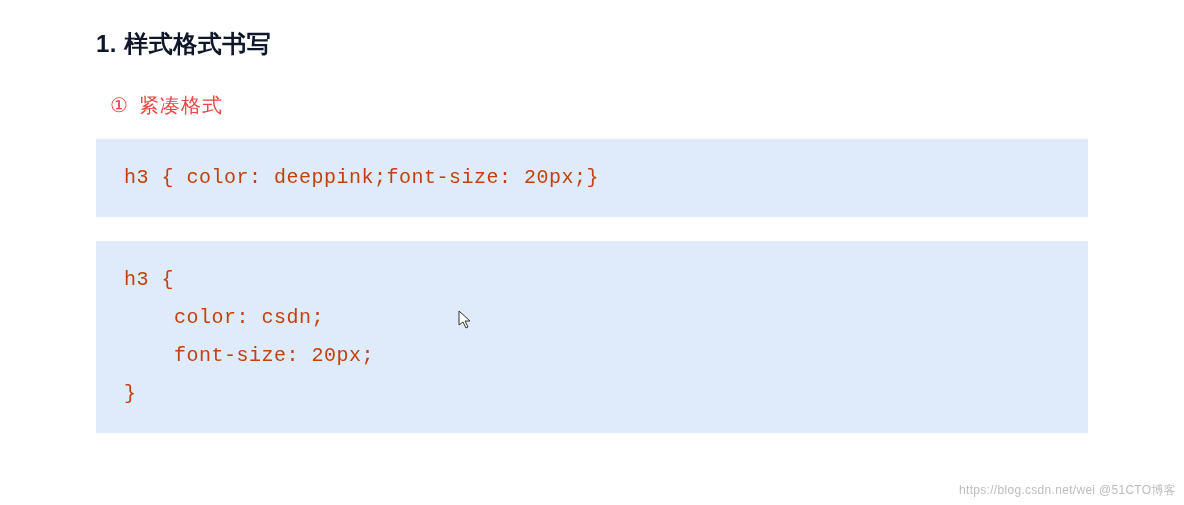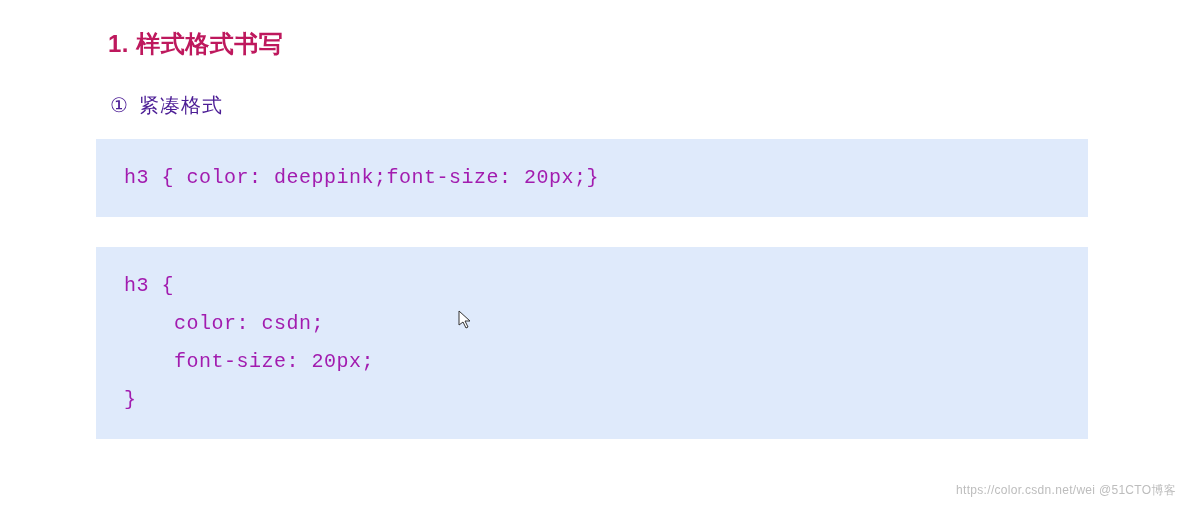--- a/index.html
+++ b/index.html
@@ -14,43 +14,42 @@
       font-family: "Microsoft YaHei", "PingFang SC", sans-serif;
       position: relative;
       overflow: hidden;
     }
     .container {
       padding: 28px 96px 0 96px;
     }
     .main-heading {
       font-size: 24px;
       font-weight: 700;
-      color: #be185d;
+      color: #0f172a;
       margin-bottom: 32px;
       letter-spacing: 0.5px;
-      margin-left: 12px;
     }
     .sub-heading {
       font-size: 20px;
       font-weight: 400;
-      color: #4c1d95;
+      color: #ef4444;
       margin-bottom: 20px;
       padding-left: 14px;
       letter-spacing: 1px;
     }
     .sub-heading .marker {
       margin-right: 10px;
     }
     .code-block {
       background: #dfeafb;
       padding: 20px 28px;
-      margin-bottom: 30px;
+      margin-bottom: 24px;
       font-family: "Courier New", Courier, monospace;
       font-size: 20px;
-      color: #a21caf;
+      color: #c2410c;
       line-height: 1.9;
       white-space: pre;
       letter-spacing: 0.5px;
     }
     .cursor {
       position: absolute;
       left: 458px;
       top: 310px;
       width: 16px;
       height: 20px;
@@ -81,13 +80,13 @@
   <div class="code-block">h3 {
     color: csdn;
     font-size: 20px;
 }</div>
 </div>
 
 <svg class="cursor" viewBox="0 0 16 20">
   <path d="M1 1 L1 15 L5 12 L8 18 L10 17 L7 11 L12 11 Z" fill="#ffffff" stroke="#333333" stroke-width="1"></path>
 </svg>
 
-<div class="watermark">https://color.csdn.net/wei @51CTO博客</div>
+<div class="watermark">https://blog.csdn.net/wei @51CTO博客</div>
 
 </body></html>

